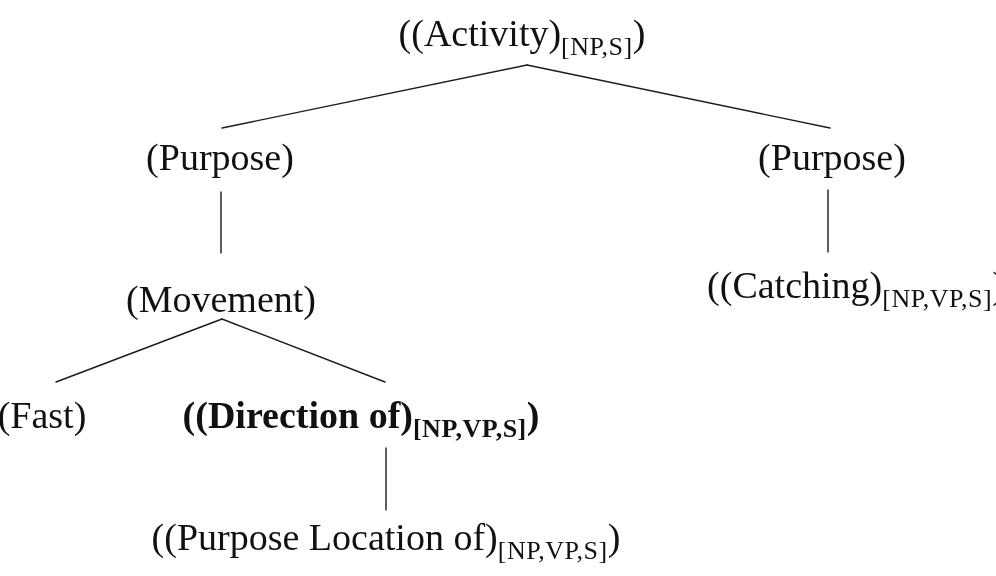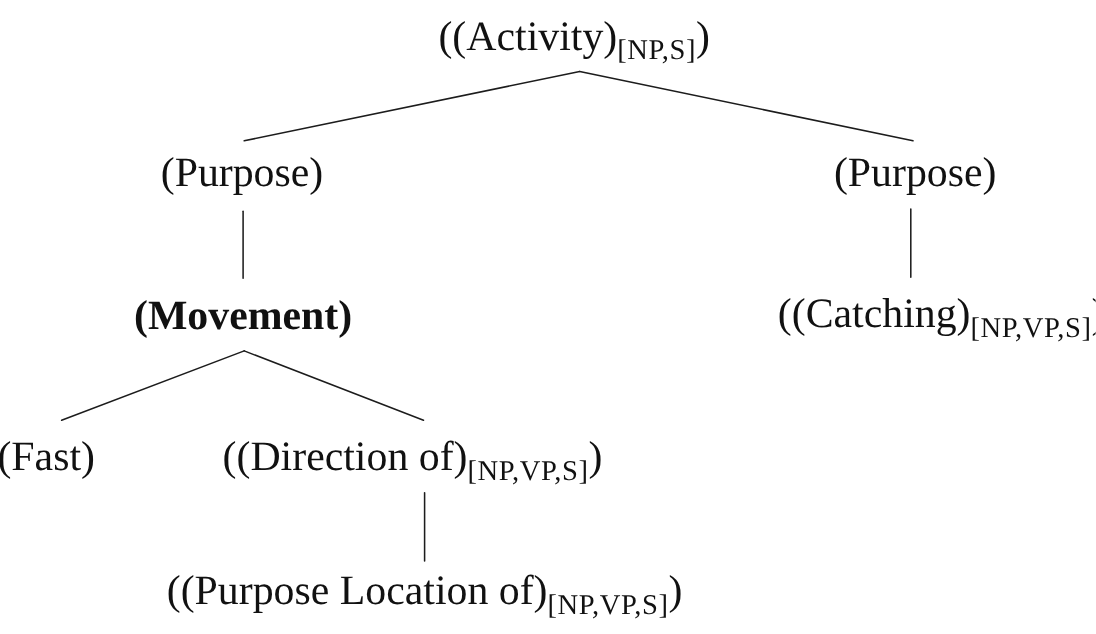--- a/index.html
+++ b/index.html
@@ -61,19 +61,19 @@
       <line x1="221" y1="192" x2="221" y2="253" class="tree-edge" style="stroke: rgb(28, 28, 28);"></line>
       <line x1="828" y1="190" x2="828" y2="252" class="tree-edge" style="stroke: rgb(28, 28, 28);"></line>
       <line x1="222" y1="319" x2="56" y2="382" class="tree-edge" style="stroke: rgb(28, 28, 28);"></line>
       <line x1="222" y1="319" x2="385" y2="382" class="tree-edge" style="stroke: rgb(28, 28, 28);"></line>
       <line x1="386" y1="448" x2="386" y2="510" class="tree-edge" style="stroke: rgb(28, 28, 28);"></line>
     </svg>
   <div id="nodes-layer">
       <div class="tree-node" style="left: 522px; top: 14px;"><span>((Activity)</span><span class="sub">[NP,S]</span><span>)</span></div>
       <div class="tree-node" style="left: 220px; top: 138px;"><span>(Purpose)</span></div>
       <div class="tree-node" style="left: 832px; top: 138px;"><span>(Purpose)</span></div>
-      <div class="tree-node" style="left: 221px; top: 268px; font-weight: bold;"><span>(Movement)</span></div>
+      <div class="tree-node" style="left: 221px; top: 280px;"><span>(Movement)</span></div>
       <div class="tree-node" style="left: 824px; top: 266px; margin-left: 32px;"><span>((Catching)</span><span class="sub">[NP,VP,S]</span><span>)</span></div>
       <div class="tree-node" style="left: 42px; top: 396px;"><span>(Fast)</span></div>
-      <div class="tree-node" style="left: 375px; top: 396px;"><span>((Direction of)</span><span class="sub">[NP,VP,S]</span><span>)</span></div>
+      <div class="tree-node" style="left: 361px; top: 396px; font-weight: bold;"><span>((Direction of)</span><span class="sub">[NP,VP,S]</span><span>)</span></div>
       <div class="tree-node" style="left: 386px; top: 518px;"><span>((Purpose Location of)</span><span class="sub">[NP,VP,S]</span><span>)</span></div>
     </div>
 </div>
 
 </body></html>

